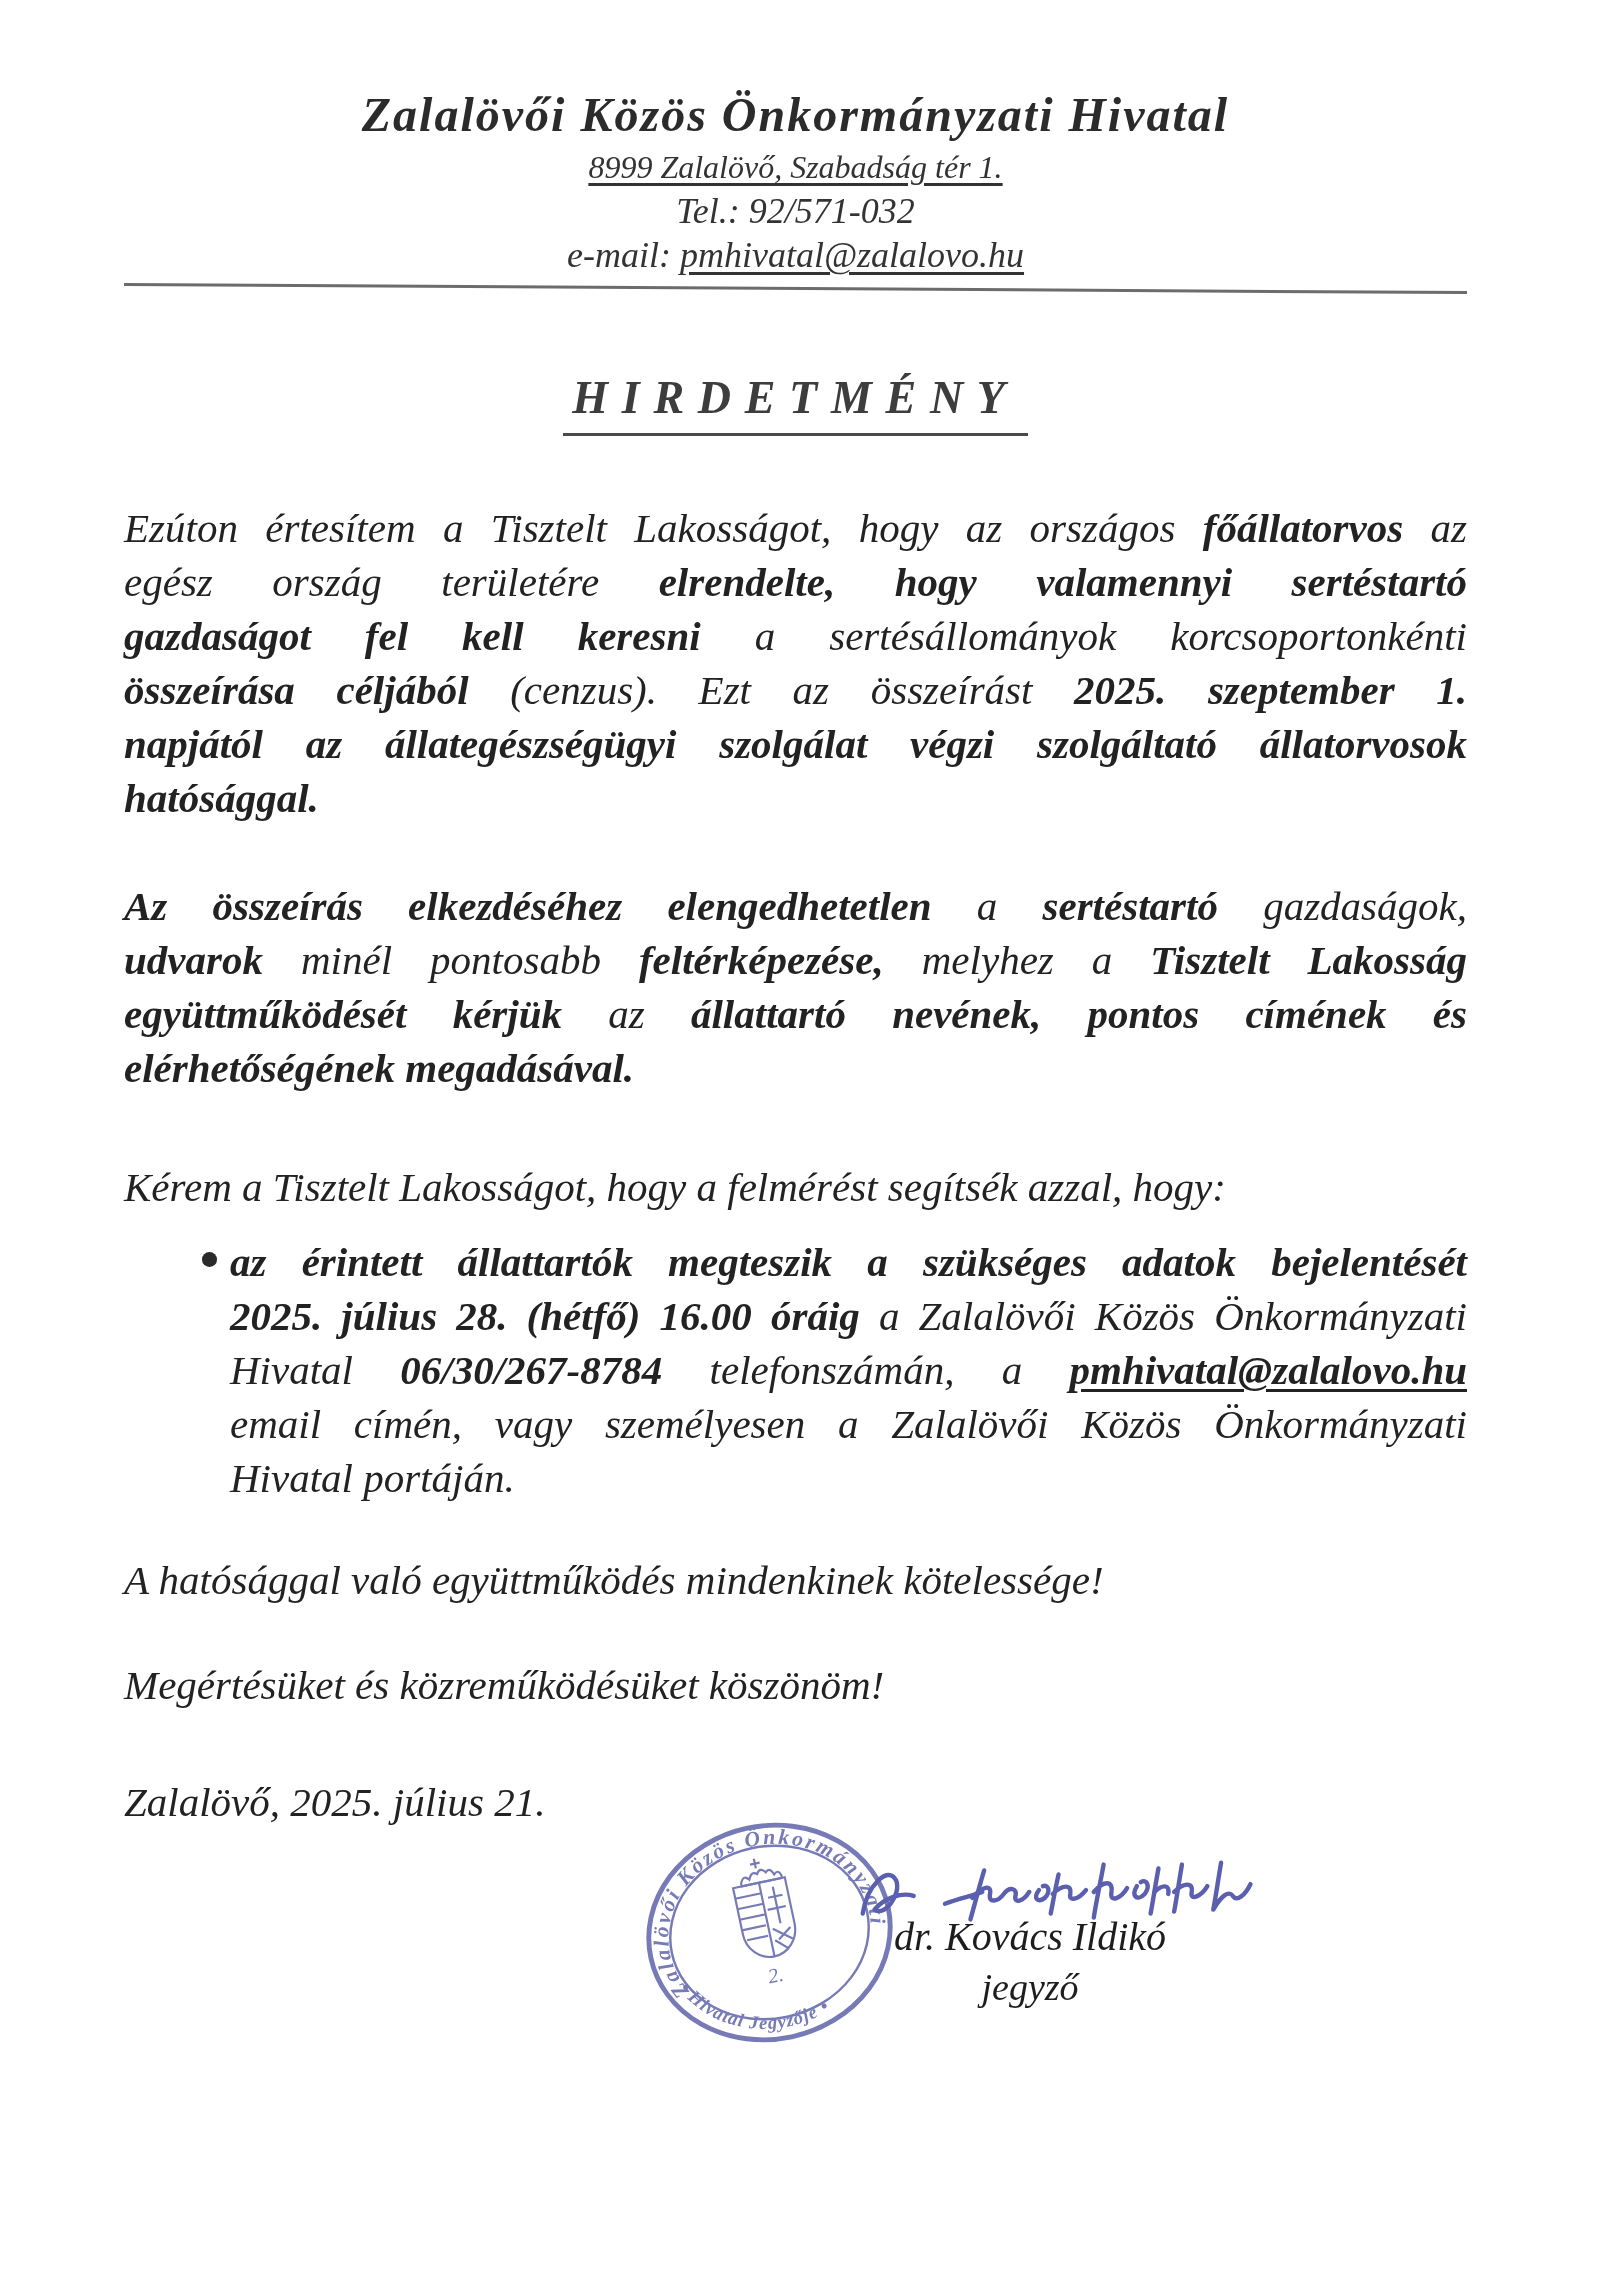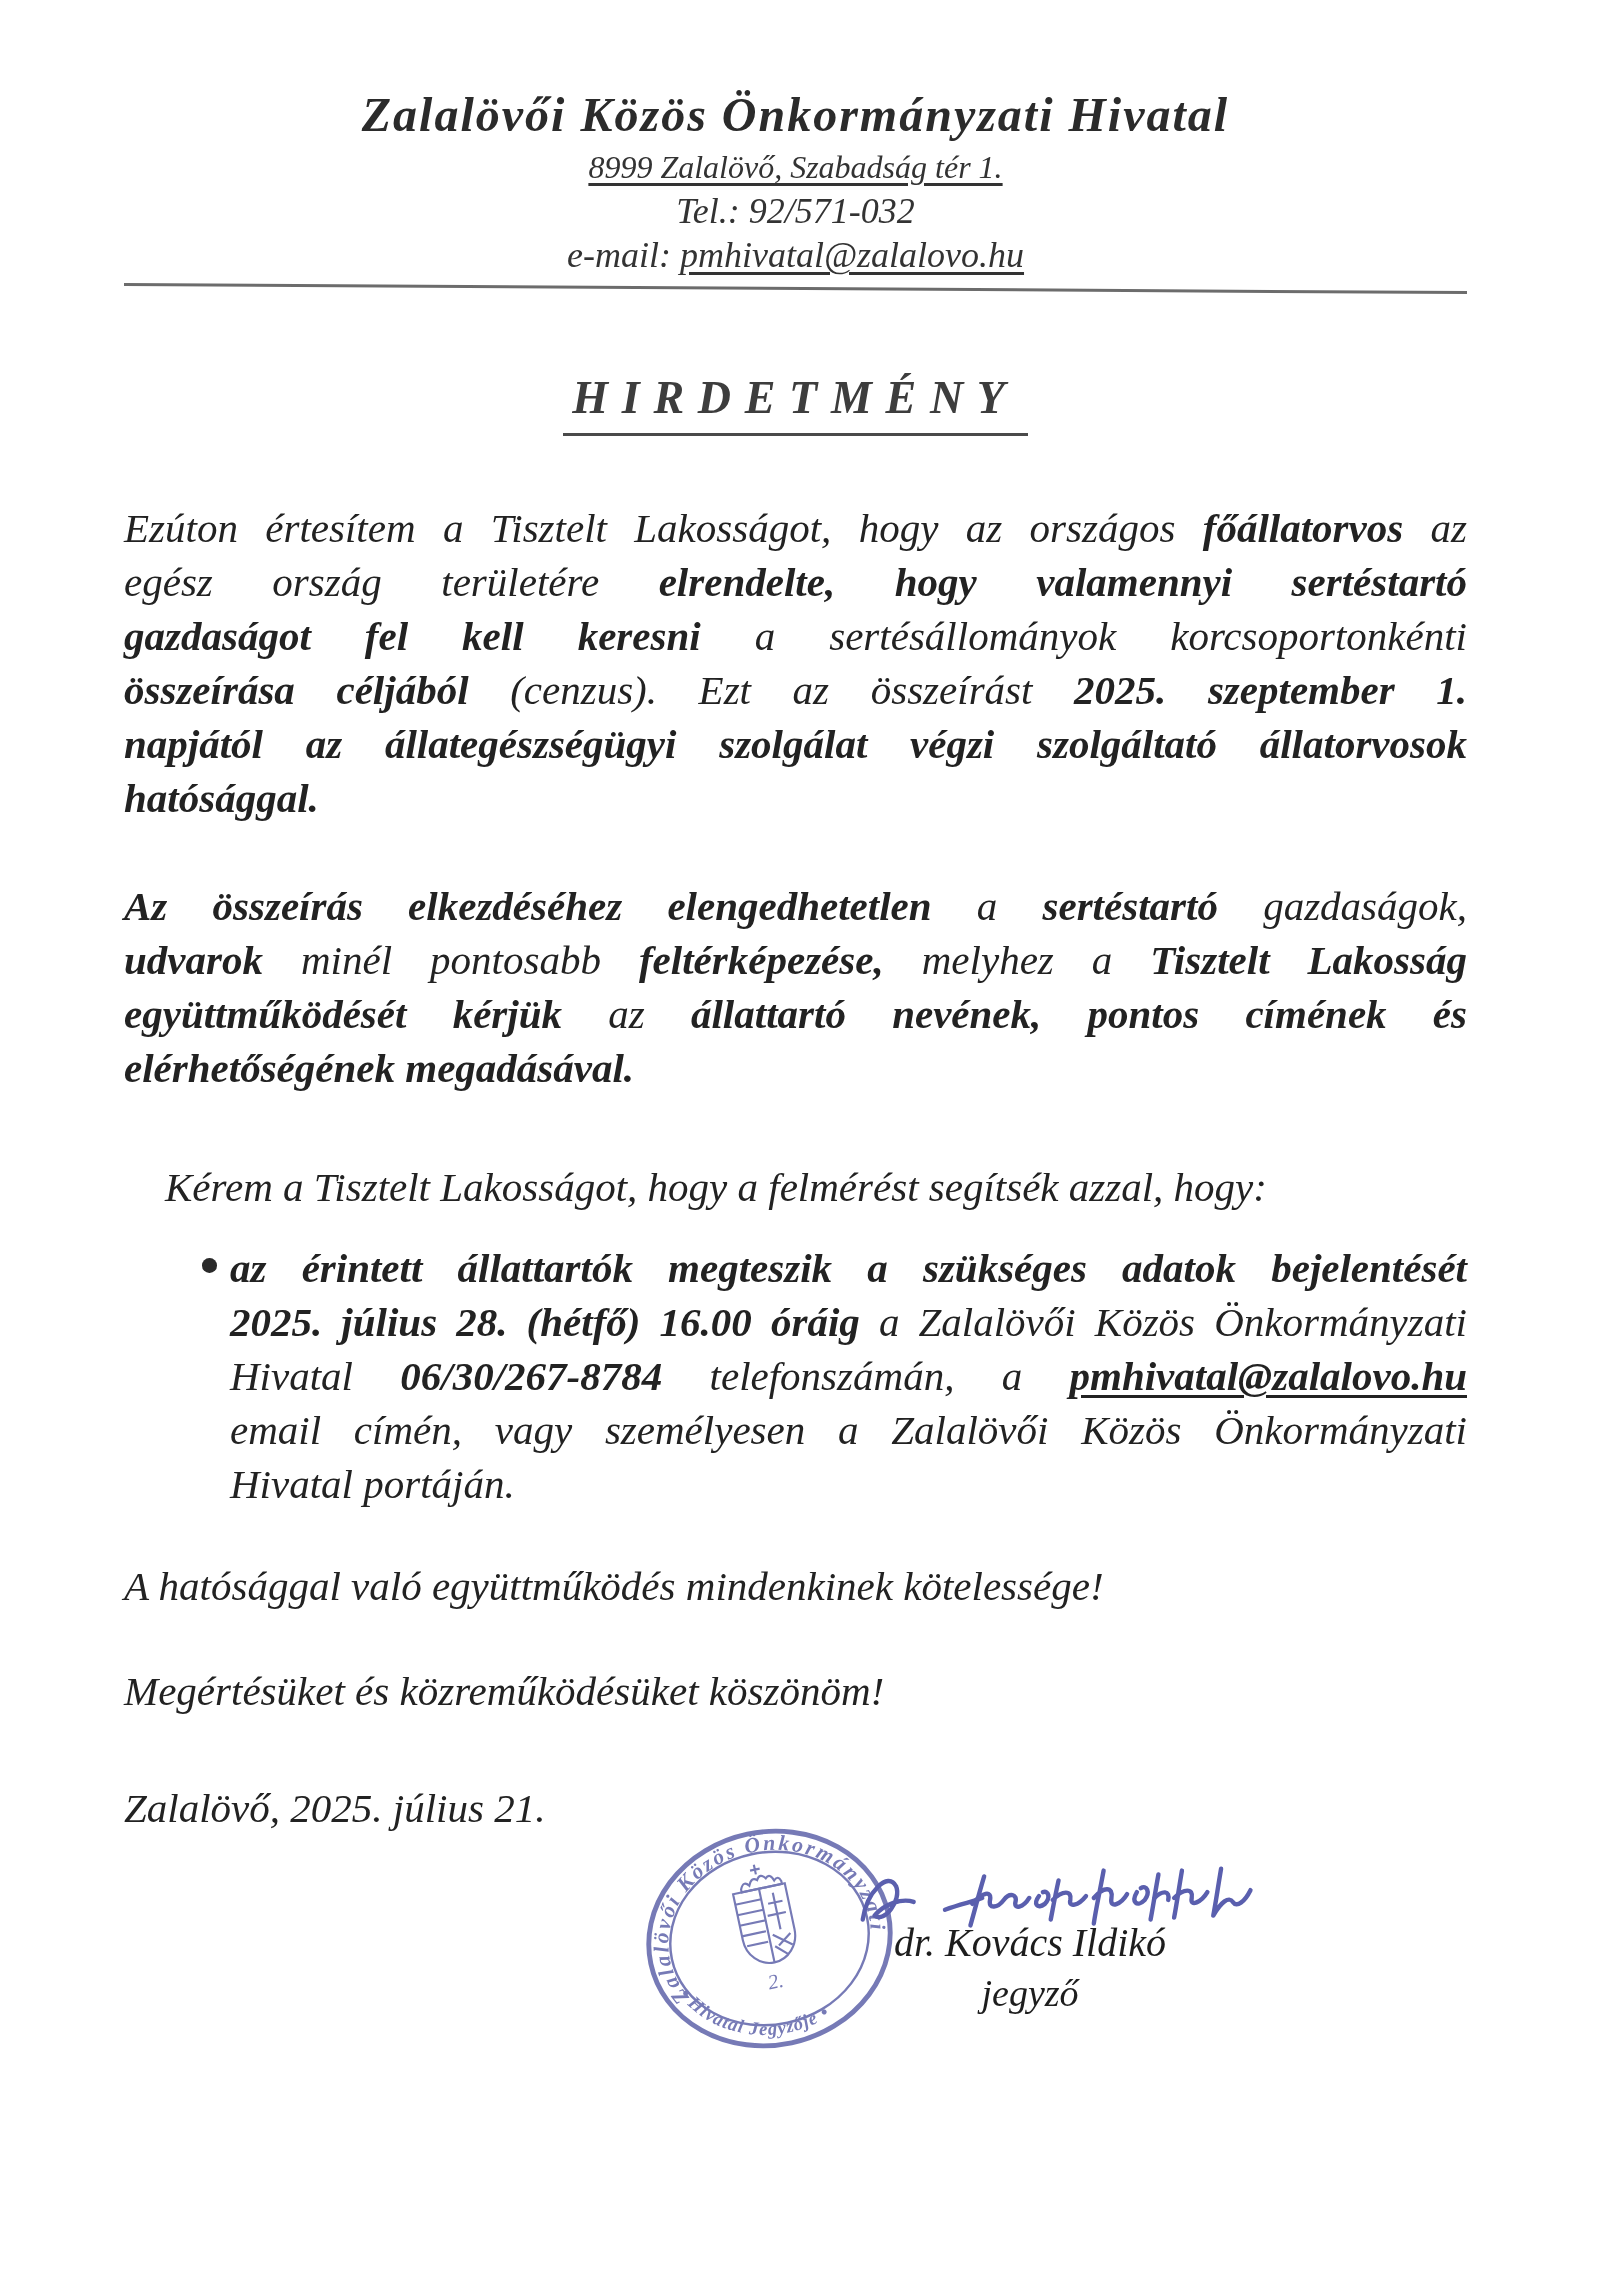--- a/index.html
+++ b/index.html
@@ -45,22 +45,22 @@
     line-height:55px;
   }
   
   .para{font-size:41px;line-height:54px;color:#222;}
   .para .line{text-align:justify;text-align-last:justify;}
   .para .line.last{text-align:left;text-align-last:left;}
   .b{font-weight:bold;}
   .u{text-decoration:underline;text-decoration-thickness:2.9px;text-underline-offset:4.9px;}
   #p1{margin-top:65px;}
   #p2{margin-top:54px;}
-  #p3{margin-top:65px;margin-left:41px;}
-  #b1{margin-top:27px;position:relative;padding-left:106px;}
+  #p3{margin-top:65px;}
+  #b1{margin-top:21px;position:relative;padding-left:106px;}
   #b1 .bullet-dot{
     position:absolute;left:78px;top:16.7px;width:14.7px;height:14.7px;border-radius:50%;
     background:#2a2a2a;
   }
   #p5{margin-top:48px;}
   #p6{margin-top:51px;}
   #dateline{margin-top:63px;}
   
   .sigblock{position:relative;height:412px;}
   .stamp{position:absolute;left:518px;top:-9.8px;width:255px;height:225px;}

